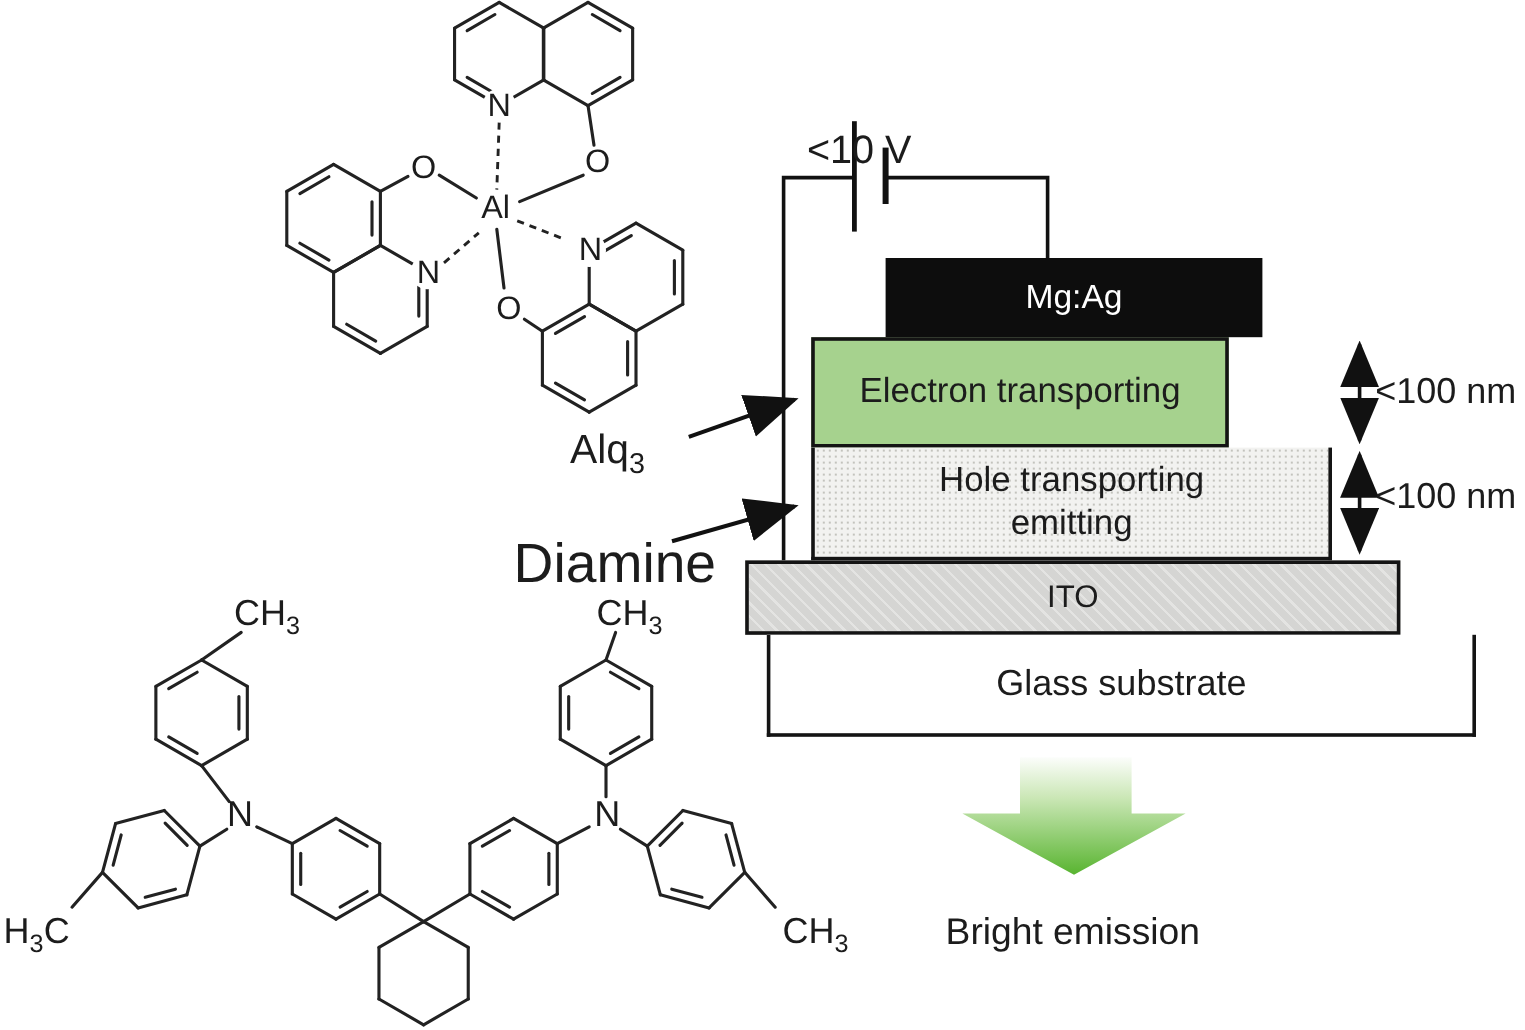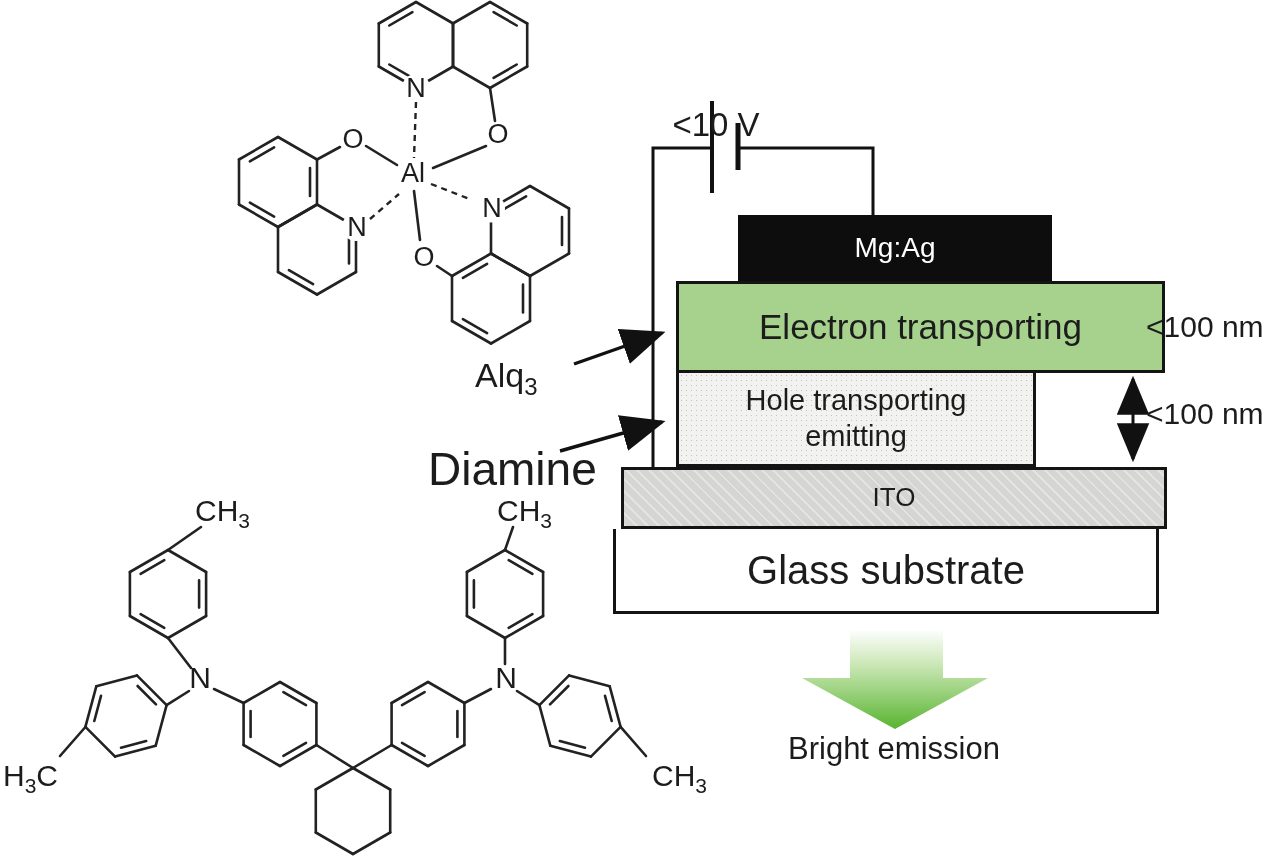--- a/index.html
+++ b/index.html
@@ -3,37 +3,37 @@
 <meta charset="utf-8">
 <style>
   html,body{margin:0;padding:0;background:#fff;}
   #canvas{position:relative;width:1271px;height:858px;background:#fff;overflow:hidden;
           font-family:"Liberation Sans",sans-serif;color:#1c1c1c;}
   .lbl{position:absolute;color:#1c1c1c;white-space:nowrap;}
   .layer{position:absolute;box-sizing:border-box;display:flex;flex-direction:column;
          justify-content:center;text-align:center;line-height:1.22;}
   #layer-cathode{left:738px;top:215px;width:314px;height:66px;background:#0d0d0d;
                  color:#fff;font-size:28px;}
-  #layer-etl{left:676px;top:281px;width:489px;height:92px;background:#a6d28e;
-             border:3px solid #141414;font-size:35px;}
-  #layer-htl{left:676px;top:373px;width:360px;height:94px;background:#f2f2f0;
+  #layer-etl{left:676px;top:281px;width:348px;height:92px;background:#a6d28e;
+             border:3px solid #141414;font-size:29px;}
+  #layer-htl{left:676px;top:373px;width:434px;height:94px;background:#f2f2f0;
              border:3px solid #141414;border-top:none;font-size:29px;
              background-image:radial-gradient(circle,#c3c3bd 0.9px,rgba(0,0,0,0) 1px);
              background-size:5px 5px;}
   #layer-anode{left:621px;top:467px;width:546px;height:62px;background:#d5d5d3;
                border:3px solid #141414;font-size:26px;
                background-image:repeating-linear-gradient(45deg,rgba(255,255,255,.35) 0 2px,rgba(0,0,0,0) 2px 8px);}
-  #layer-substrate{left:613px;top:529px;width:546px;height:85px;background:#fff;
-                   border:3px solid #141414;border-top:none;font-size:40px;}
+  #layer-substrate{left:639px;top:529px;width:591px;height:85px;background:#fff;
+                   border:3px solid #141414;border-top:none;font-size:30px;}
   #voltage-label{left:656px;top:60px;width:120px;text-align:center;font-size:33px;margin-top:46px;}
   #alq3-label{left:475px;top:356px;font-size:34px;}
   #diamine-label{left:428px;top:442px;font-size:46px;}
   #thickness-etl{left:1146px;top:310px;font-size:30px;}
   #thickness-htl{left:1146px;top:397px;font-size:30px;}
-  #emission-text{left:788px;top:728px;font-size:31px;line-height:1.34;text-align:right;}
+  #emission-text{left:788px;top:756px;font-size:31px;line-height:1.34;text-align:right;}
   sub{font-size:24px;} sup{font-size:22px;}
   svg text{font-family:"Liberation Sans",sans-serif;fill:#1c1c1c;}
   .atom{font-size:27px;text-anchor:middle;}
   .ch3{font-size:30px;}
   .sub3{font-size:21px;}
   g[data-ring] line,.bond{stroke:#222;stroke-width:2.6;fill:none;stroke-linecap:round;}
   .dash{stroke:#222;stroke-width:2.4;fill:none;stroke-dasharray:6,5;}
   .wire{stroke:#111;stroke-width:3;fill:none;}
   .plate-long{stroke:#111;stroke-width:4;}
   .plate-short{stroke:#111;stroke-width:5;}

